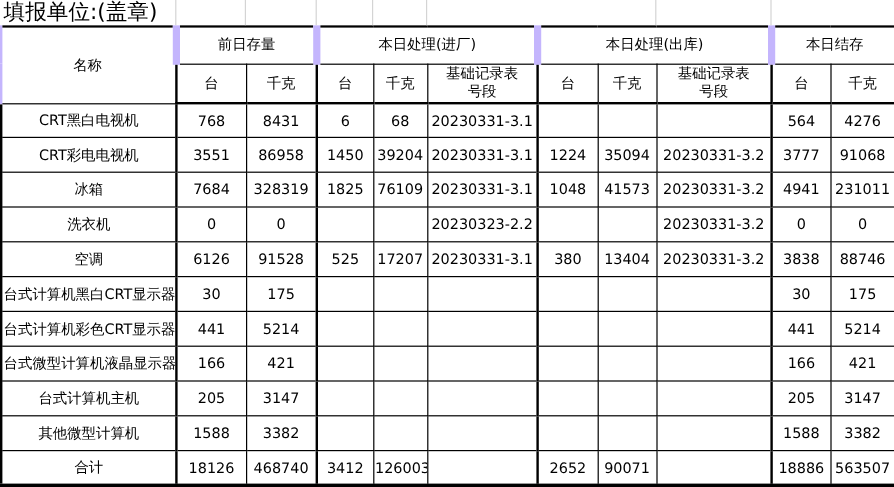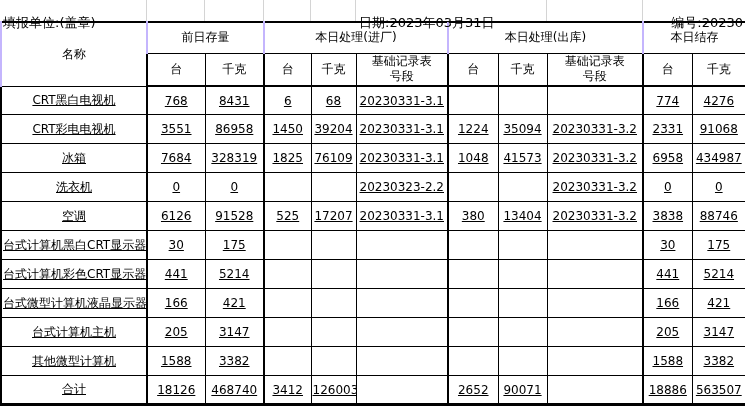--- a/index.html
+++ b/index.html
@@ -16,23 +16,23 @@
   .meta-bar {
     position: relative;
     width: 745px; height: 21px;
     background: #ffffff;
   }
   .meta-bar .vline {
     position: absolute; top: 0; bottom: 0; width: 1px;
     background: #d4d4d4;
   }
   .meta-bar .meta {
-    position: absolute; top: 12px;
+    position: absolute; top: 0;
     height: 31px; line-height: 21px;
-    font-size: 13px; white-space: nowrap;
+    font-size: 18px; white-space: nowrap;
   }
   .meta-unit   { left: 3px; }
   .meta-date   { left: 359px; }
   .meta-serial { right: 2px; }
 
   
   table.report {
     table-layout: fixed;
     border-collapse: collapse;
     width: 745px; height: 385px;
@@ -46,24 +46,24 @@
     vertical-align: middle;
     font-weight: normal;
     font-size: 12px;
     overflow: hidden;
     white-space: nowrap;
   }
   thead tr.group-row { height: 31px; }
   thead tr.unit-row  { height: 33px; }
   thead th { font-size: 13px; }
   thead tr.unit-row th { font-size: 12px; white-space: pre-line; line-height: 1.25; }
-  tbody tr { height: 28px; text-decoration: underline; }
+  tbody tr { height: 28px; }
 
   
-  thead tr.group-row th { border-left: 2px solid #c4b5fd; }
+  thead tr.group-row th { border-left: 6px solid #c4b5fd; }
   thead tr.group-row th:first-child { border-left-width: 2px; }
   thead tr.unit-row th:nth-child(1),
   thead tr.unit-row th:nth-child(3),
   thead tr.unit-row th:nth-child(6),
   thead tr.unit-row th:nth-child(9) { border-left: 2px solid #000; }
   tbody td:nth-child(2),
   tbody td:nth-child(4),
   tbody td:nth-child(7),
   tbody td:nth-child(10) { border-left: 2px solid #000; }
   thead tr.unit-row th { border-bottom: 2px solid #000; }
@@ -75,22 +75,20 @@
 
   <div class="meta-bar">
     <div class="vline" style="left:146px"></div>
     <div class="vline" style="left:204px"></div>
     <div class="vline" style="left:263px"></div>
     <div class="vline" style="left:310px"></div>
     <div class="vline" style="left:355px"></div>
     <div class="vline" style="left:546px"></div>
     <div class="vline" style="left:642px"></div>
     <span class="meta meta-unit">填报单位:(盖章)</span>
-    <span class="meta meta-date">日期:2023年03月31日</span>
-    <span class="meta meta-serial">编号:20230</span>
   </div>
 
   <table class="report">
     <colgroup>
       <col style="width:146px">
         <col style="width:58px">
         <col style="width:59px">
       <col style="width:47px">
         <col style="width:45px">
         <col style="width:92px">
@@ -127,48 +125,48 @@
         <tr>
           <td>CRT黑白电视机</td>
           <td>768</td>
           <td>8431</td>
           <td>6</td>
           <td>68</td>
           <td>20230331-3.1</td>
           <td></td>
           <td></td>
           <td></td>
-          <td>774</td>
+          <td>564</td>
           <td>4276</td>
         </tr>
         <tr>
           <td>CRT彩电电视机</td>
           <td>3551</td>
           <td>86958</td>
           <td>1450</td>
           <td>39204</td>
           <td>20230331-3.1</td>
           <td>1224</td>
           <td>35094</td>
           <td>20230331-3.2</td>
-          <td>2331</td>
+          <td>3777</td>
           <td>91068</td>
         </tr>
         <tr>
           <td>冰箱</td>
           <td>7684</td>
           <td>328319</td>
           <td>1825</td>
           <td>76109</td>
           <td>20230331-3.1</td>
           <td>1048</td>
           <td>41573</td>
           <td>20230331-3.2</td>
-          <td>6958</td>
-          <td>434987</td>
+          <td>4941</td>
+          <td>231011</td>
         </tr>
         <tr>
           <td>洗衣机</td>
           <td>0</td>
           <td>0</td>
           <td></td>
           <td></td>
           <td>20230323-2.2</td>
           <td></td>
           <td></td>

